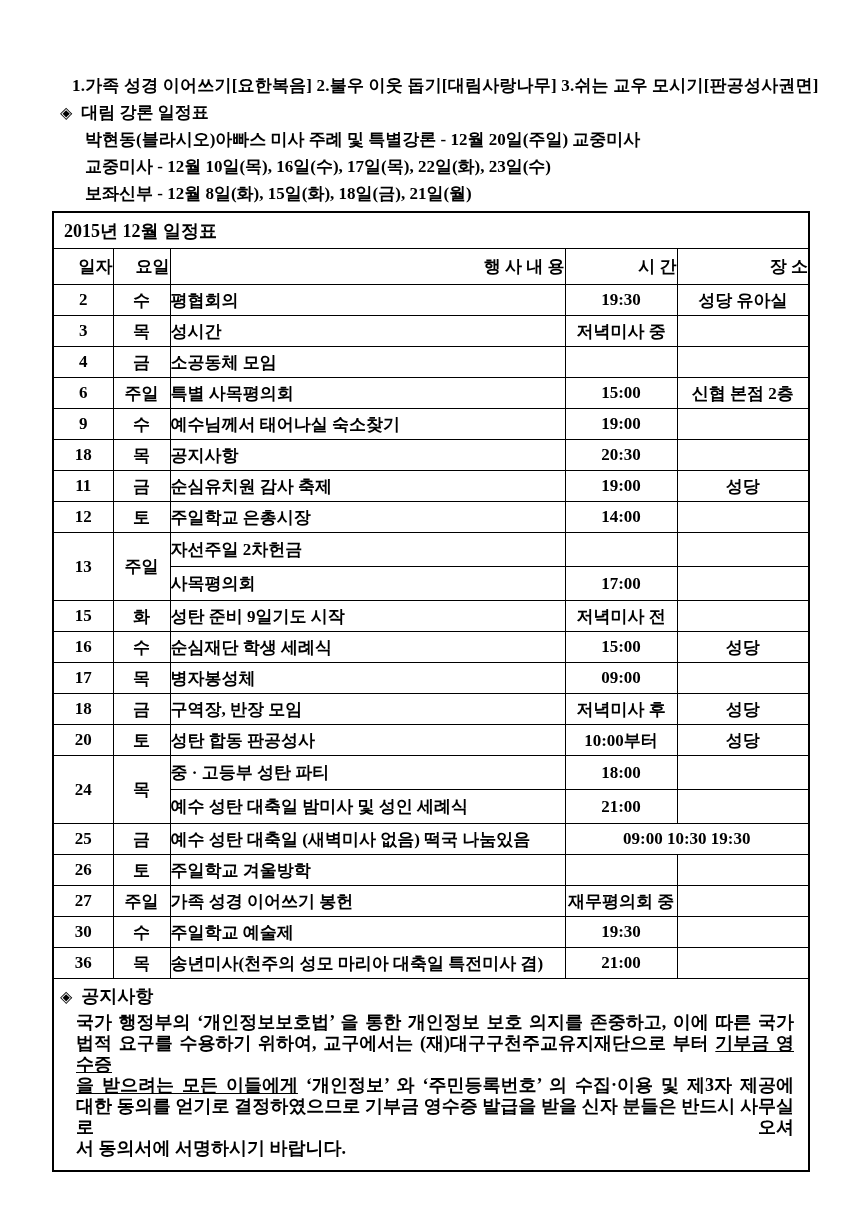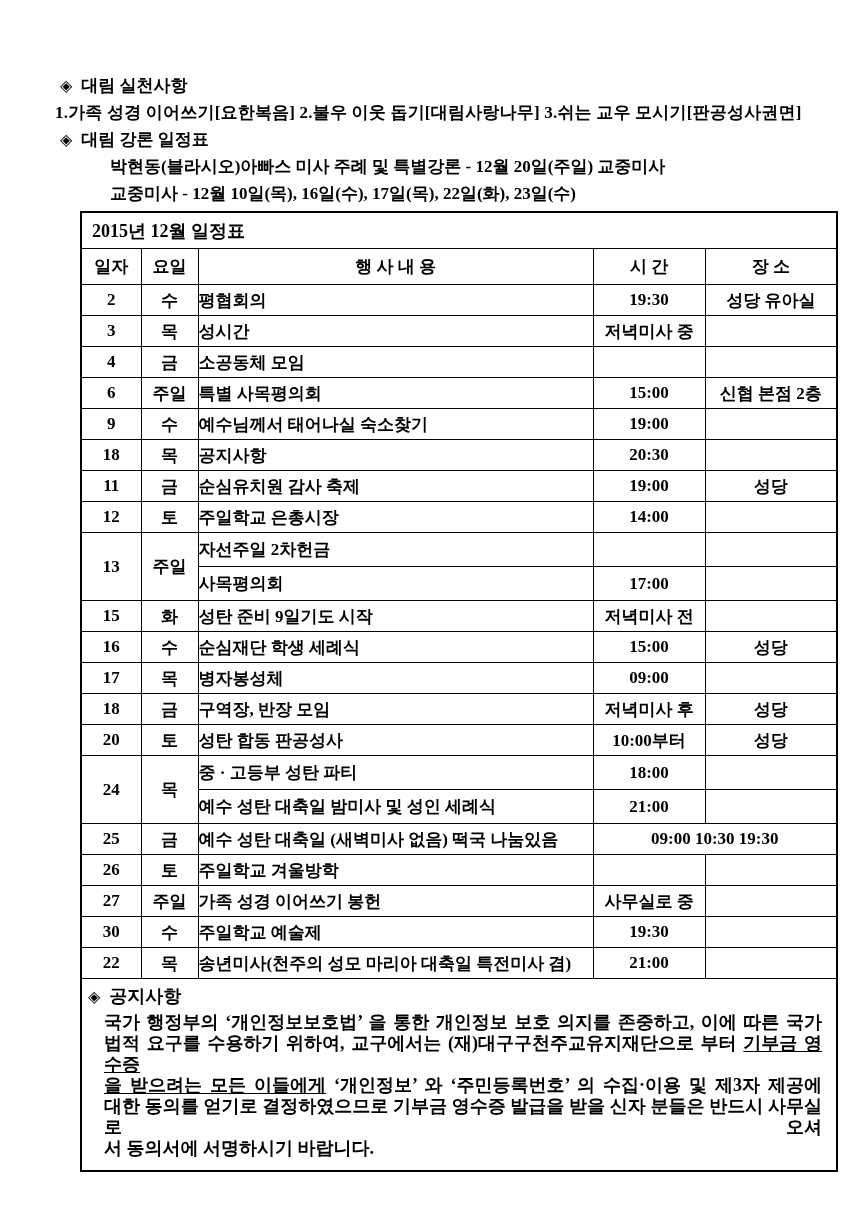--- a/index.html
+++ b/index.html
@@ -18,27 +18,27 @@
   .doc { width: 860px; }
 
   
   .intro {
     padding-top: 72px;
     font-size: 17px;
     line-height: 27px;
     white-space: nowrap;
   }
   .intro .heading { padding-left: 60px; }
-  .intro .item    { padding-left: 55px; letter-spacing: 0.2px; }
-  .intro .sub     { padding-left: 110px; }
+  .intro .item    { padding-left: 72px; letter-spacing: 0.2px; }
+  .intro .sub     { padding-left: 85px; }
   .diamond { margin-right: 9px; font-size: 16px; }
 
   
   table.schedule {
-    margin-left: 80px;
+    margin-left: 52px;
     margin-top: 4px;
     border-collapse: collapse;
     border: 2px solid #000;
     table-layout: fixed;
     width: 756px;
   }
   col.c-date    { width: 60px; }
   col.c-day     { width: 57px; }
   col.c-content { width: 395px; }
   col.c-time    { width: 112px; }
@@ -51,21 +51,21 @@
     vertical-align: middle;
   }
   tr.title-row td {
     height: 35px;
     text-align: left;
     padding-left: 10px;
     font-size: 18px;
   }
   tr.header-row td {
     height: 35px;
-    text-align: center;
+    text-align: right;
   }
   tr.row td  { height: 30px; }
   tr.tall td { height: 33px; }
 
   td.num, td.day, td.time, td.place { text-align: center; }
   td.content { text-align: left; padding-left: 10px; }
 
   
   tr.notice-row td {
     padding: 5px 12px 11px 6px;
@@ -90,29 +90,27 @@
     text-align-last: left;
   }
   .u { text-decoration: underline; text-underline-offset: 2px; }
 </style>
 </head>
 <body>
 
 <div class="doc">
 
   <div class="intro">
-    <div class="heading">
-      <span class="diamond">◈</span><span>대림 실천사항</span>
-    </div>
     <div class="item">1.가족 성경 이어쓰기[요한복음] 2.불우 이웃 돕기[대림사랑나무] 3.쉬는 교우 모시기[판공성사권면]</div>
     <div class="heading">
       <span class="diamond">◈</span><span>대림 강론 일정표</span>
     </div>
     <div class="sub">박현동(블라시오)아빠스 미사 주례 및 특별강론 - 12월 20일(주일) 교중미사</div>
     <div class="sub">교중미사 - 12월 10일(목), 16일(수), 17일(목), 22일(화), 23일(수)</div>
+    <div class="sub">보좌신부 - 12월 8일(화), 15일(화), 18일(금), 21일(월)</div>
   </div>
 
   <table class="schedule">
     <colgroup>
       <col class="c-date">
         <col class="c-day">
         <col class="c-content">
         <col class="c-time">
         <col class="c-place">
     </colgroup>
@@ -254,32 +252,32 @@
           <td class="num" rowspan="1">26</td>
           <td class="day" rowspan="1">토</td>
           <td class="content">주일학교 겨울방학</td>
           <td class="time"></td>
           <td class="place"></td>
         </tr>
         <tr class="row">
           <td class="num" rowspan="1">27</td>
           <td class="day" rowspan="1">주일</td>
           <td class="content">가족 성경 이어쓰기 봉헌</td>
-          <td class="time">사무실로 중</td>
+          <td class="time">재무평의회 중</td>
           <td class="place"></td>
         </tr>
         <tr class="row">
           <td class="num" rowspan="1">30</td>
           <td class="day" rowspan="1">수</td>
           <td class="content">주일학교 예술제</td>
           <td class="time">19:30</td>
           <td class="place"></td>
         </tr>
         <tr class="row">
-          <td class="num" rowspan="1">22</td>
+          <td class="num" rowspan="1">36</td>
           <td class="day" rowspan="1">목</td>
           <td class="content">송년미사(천주의 성모 마리아 대축일 특전미사 겸)</td>
           <td class="time">21:00</td>
           <td class="place"></td>
         </tr>
       </tbody>
     <tbody>
       <tr class="notice-row">
         <td colspan="5">
           <div class="notice-heading">

